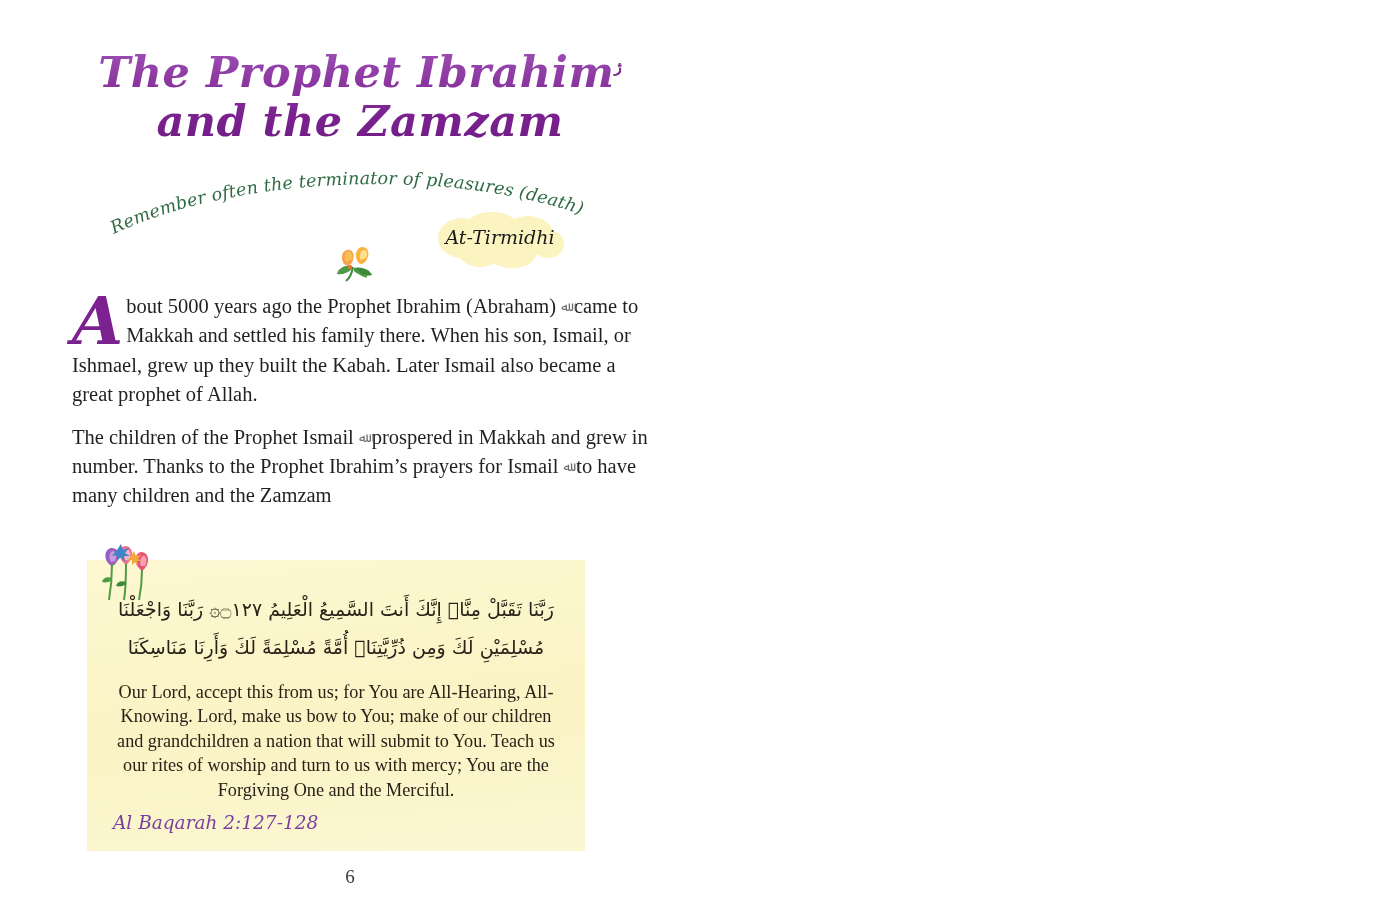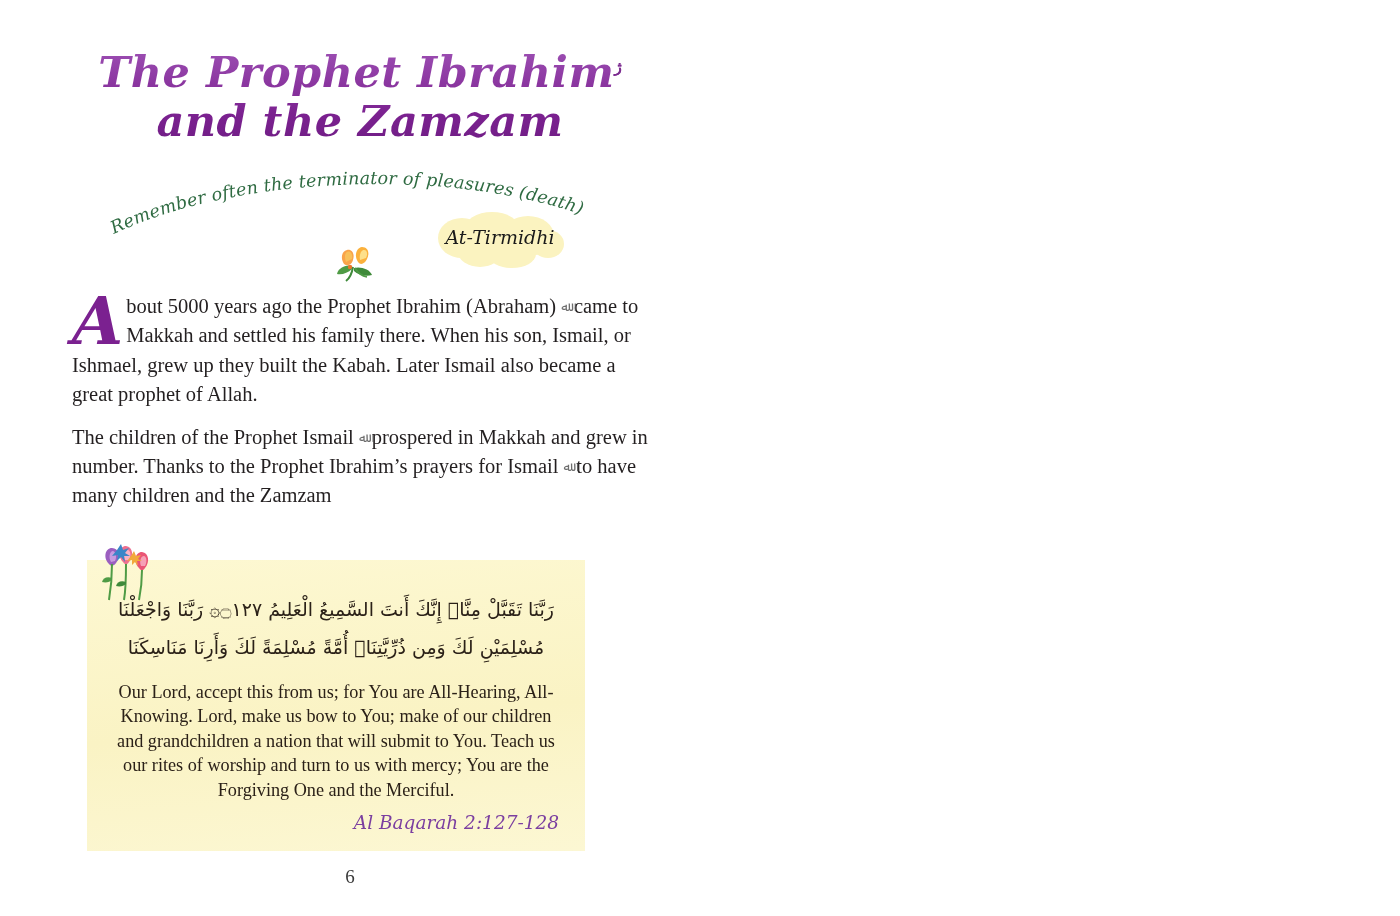--- a/index.html
+++ b/index.html
@@ -198,21 +198,21 @@
     text-align: center;
     font-family: Liberation Serif, serif;
     font-size: 18.2px;
     line-height: 1.34;
     color: #2b2118;
     margin: 0 0 10px 0;
     z-index: 2;
   }
   .quote-ref {
     position: relative;
-    text-align: right;
+    text-align: left;
     font-family: "DejaVu Serif", "Liberation Serif", serif;
     font-style: italic;
     font-size: 18.5px;
     color: #7b3fa0;
     z-index: 2;
   }
   .quote-flowers {
     position: absolute;
     left: 6px;
     top: -18px;

